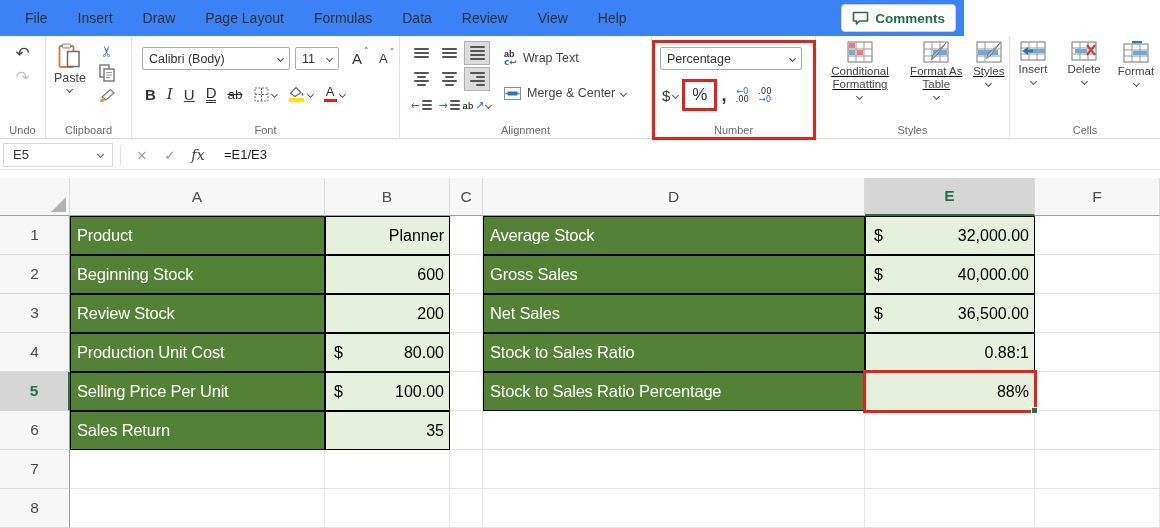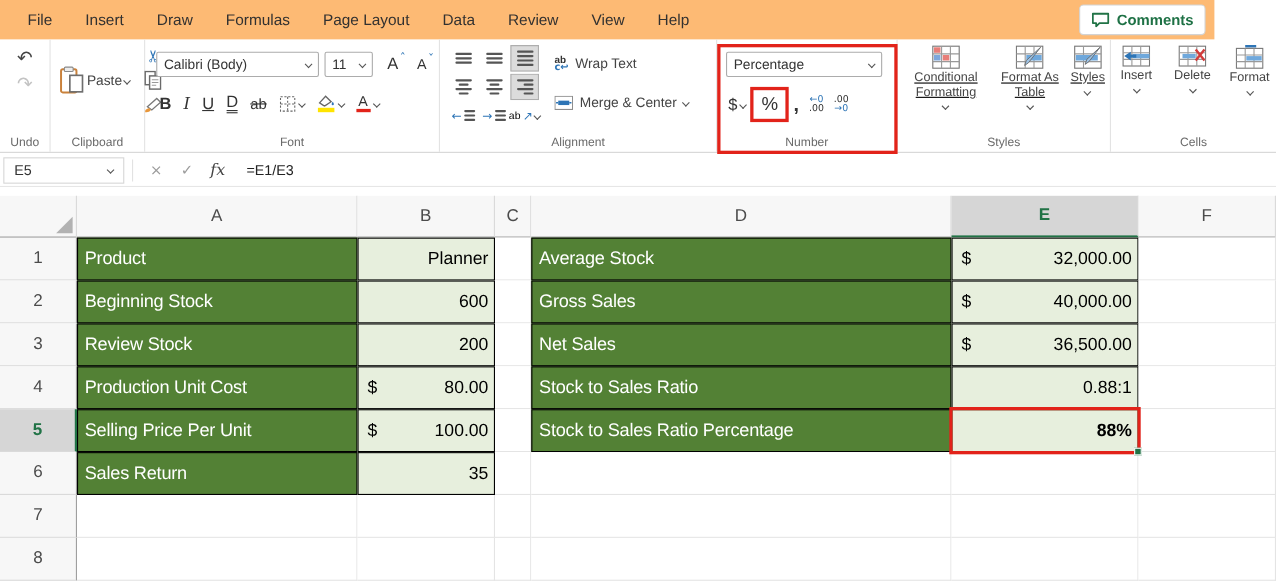--- a/index.html
+++ b/index.html
@@ -1,21 +1,21 @@
 <!DOCTYPE html>
 <html><head>
 <meta charset="utf-8">
 <style>
   * { margin:0; padding:0; box-sizing:border-box; }
   html,body { width:1160px; height:528px; }
   body { font-family:"Liberation Sans",sans-serif; background:#fff; position:relative; overflow:hidden; }
   .glyph { font-family:"DejaVu Sans",sans-serif; }
 
   
-  #tabbar { position:absolute; left:0; top:0; width:1104px; height:36px; background:#fdba74; }
+  #tabbar { position:absolute; left:0; top:0; width:964px; height:36px; background:#3b82f6; }
   #tabs { display:flex; align-items:center; height:36px; padding-left:10px; }
   .tab { position:relative; padding:0 15px; font-size:14px; color:#323130; line-height:36px; cursor:default; white-space:nowrap; }
   .tab.active { font-weight:bold; }
   .tab.active::after { content:""; position:absolute; left:14px; right:14px; bottom:3px; height:3.5px; background:#1E7145; border-radius:1px; }
   .tab.annotated::before { content:""; position:absolute; top:1px; bottom:1px; left:-4px; right:-4px; border:3px solid #E2231A; }
   #comments { position:absolute; right:8px; top:4px; height:28px; display:flex; align-items:center; gap:6px; padding:0 10px; background:#fff; border:1px solid #D3D3D3; border-radius:4px; color:#1E7145; font-size:13.5px; font-weight:bold; }
 
   
   #ribbon { position:absolute; left:0; top:36px; width:1160px; height:103px; display:flex; background:#fff; border-bottom:1px solid #D5D5D5; }
   .rg { position:relative; height:102px; border-right:1px solid #E3E3E3; flex:none; }
@@ -26,21 +26,21 @@
 
   
   #g-undo { width:46px; }
   .undo-col { display:flex; flex-direction:column; align-items:center; gap:7px; margin-top:9px; }
   .ic-undo { font-size:17px; color:#444; line-height:17px; }
   .ic-redo { font-size:17px; color:#C3C3C3; line-height:17px; }
 
   
   #g-clip { width:86px; }
   .clip-row { display:flex; }
-  .paste { display:flex; flex-direction:row; align-items:center; margin:7px 0 0 8px; gap:2px; font-size:12.5px; color:#444; }
+  .paste { display:flex; flex-direction:column; align-items:center; margin:7px 0 0 8px; gap:2px; font-size:12.5px; color:#444; }
   .clip-col { display:flex; flex-direction:column; align-items:center; gap:6px; margin:8px 0 0 12px; }
   .ic-cut { color:#2E75B6; font-size:15px; transform:rotate(-90deg); line-height:14px; }
 
   
   #g-font { width:268px; }
   .f-row1 { position:absolute; left:10px; top:11px; display:flex; align-items:center; gap:5px; }
   .f-row2 { position:absolute; left:13px; top:49px; display:flex; align-items:center; gap:11px; font-size:15px; color:#333; }
   .fb { font-weight:bold; }
   .fi { font-style:italic; font-family:"DejaVu Serif",serif; }
   .fu { text-decoration:underline; }
@@ -106,38 +106,38 @@
   .hcell.col { border-bottom:1px solid #9F9F9F; border-right:1px solid #DADADA; }
   .hcell.row { border-right:1px solid #9F9F9F; border-bottom:1px solid #DADADA; }
   .hcell.corner { border-right:1px solid #DADADA; border-bottom:1px solid #9F9F9F; position:relative; }
   .hcell.corner::after { content:""; position:absolute; right:3px; bottom:3px; border-left:15px solid transparent; border-bottom:15px solid #B2B2B2; }
   .hsel  { background:#D6D6D6; color:#217346; font-weight:bold; border-bottom:2.5px solid #217346 !important; }
   .hselr { background:#D6D6D6; color:#217346; font-weight:bold; border-right:2.5px solid #217346 !important; }
   .ce { background:#fff; border-right:1px solid #E4E4E4; border-bottom:1px solid #E4E4E4; }
   .tl { background:#538135; color:#fff; font-weight:normal; border:1px solid #000; display:flex; align-items:center; padding-left:6px; font-size:16.5px; letter-spacing:-0.2px; white-space:nowrap; overflow:hidden; }
   .tv { background:#E7EFDD; color:#000; border:1px solid #000; display:flex; align-items:center; justify-content:flex-end; padding:0 5px; font-size:16px; }
   .tv.acc { justify-content:space-between; padding-left:8px; }
-  .selcell { position:relative; border:1.5px solid #1E7145;font-weight:bold; }
+  .selcell { position:relative; border:1.5px solid #1E7145; }
   .annbox::after { content:""; position:absolute; inset:-3px; border:3px solid #E2231A; z-index:4; }
   .fh { position:absolute; right:-4px; bottom:-4px; width:7px; height:7px; background:#217346; border:1px solid #fff; z-index:5; }
 
   svg { display:block; }
 </style>
 </head>
 <body>
 
 <div id="app">
 
   <div id="tabbar">
     <div id="tabs">
         <div class="tab">File</div>
         <div class="tab">Insert</div>
         <div class="tab">Draw</div>
+        <div class="tab">Page Layout</div>
         <div class="tab">Formulas</div>
-        <div class="tab">Page Layout</div>
         <div class="tab">Data</div>
         <div class="tab">Review</div>
         <div class="tab">View</div>
         <div class="tab">Help</div>
       </div>
     <div id="comments">
       <svg width="17" height="14" viewBox="0 0 17 14">
           <path d="M1.5 1.5 h14 v8.5 h-8 l-3 3 v-3 h-3 z" fill="#fff" stroke="#217346" stroke-width="1.6" stroke-linejoin="round"></path>
         </svg>
       <span>Comments</span>

